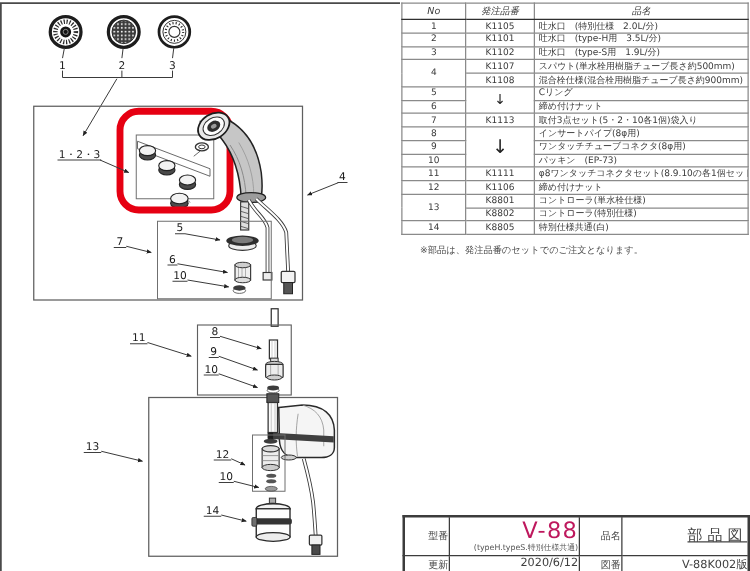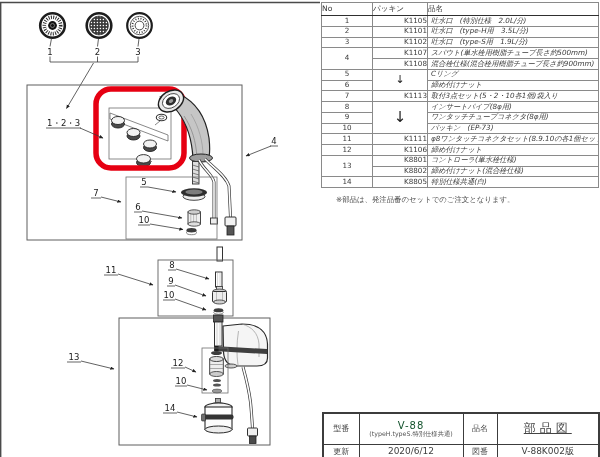--- a/index.html
+++ b/index.html
@@ -4,39 +4,39 @@
 <style>
   * { margin:0; padding:0; box-sizing:border-box; }
   body { font-family:"DejaVu Sans", sans-serif; background:#fff; }
   .page { position:relative; width:600px; height:457px; background:#fff; overflow:hidden; }
   .drawing-svg { position:absolute; left:0; top:0; }
   svg text { font-family:"DejaVu Sans", sans-serif; font-size:8.5px; fill:#1a1a1a; }
 
   
   .parts-table { position:absolute; left:321px; top:2px; width:277px; border-collapse:collapse; table-layout:fixed; }
   .parts-table td, .parts-table th { border:0.8px solid #8a8a8a; color:#3a3a3a; font-size:7.2px; line-height:1.15; overflow:hidden; white-space:nowrap; vertical-align:middle; }
-  .parts-table th { height:13px; font-weight:normal; text-align:left; font-size:7.6px; }
+  .parts-table th { height:13px; font-weight:normal; text-align:center; font-size:7.6px;font-style:italic; }
   .parts-table td { height:10.75px; }
   .parts-table { border:1.6px solid #2f2f2f; }
   .parts-table tr.g td { border-top:1.5px solid #2f2f2f; }
   .parts-table thead th { border-bottom:1.5px solid #2f2f2f; }
   td.c-no { text-align:center; }
-  td.c-code { text-align:right; }
-  td.c-name { padding-left:3px;font-style:italic; }
+  td.c-code { text-align:center; }
+  td.c-name { padding-left:3px; }
   td.arrow-cell { text-align:center; color:#222; }
   td.arrow-s { font-size:11px; }
   td.arrow-l { font-size:15px; }
 
   .order-note { position:absolute; left:336px; top:195px; width:275px; font-size:7.4px; color:#4a4a4a; white-space:nowrap; }
 
   
   .title-block { position:absolute; left:322px; top:412px; width:276px; border-collapse:collapse; table-layout:fixed; border:2px solid #3c3c3c; }
-  .title-block td { border:1.4px solid #3c3c3c; text-align:center; vertical-align:middle; color:#444; overflow:hidden;margin-left:40px; }
+  .title-block td { border:1.4px solid #3c3c3c; text-align:right; vertical-align:middle; color:#444; overflow:hidden;margin-left:40px; }
   .tb-label { font-size:8px; height:31px; }
-  .tb-model-val .big { font-size:10px; letter-spacing:1px; color:#14532d; display:block; line-height:1.15; }
+  .tb-model-val .big { font-size:18px; letter-spacing:1px; color:#be185d; display:block; line-height:1.15; }
   .tb-model-val .small { font-size:6.3px; display:block; line-height:1.1; color:#555; }
   .tb-name-val { font-size:12px; letter-spacing:4px; color:#3a3a3a;text-decoration:underline; }
   .tb-row2 td { height:15px; font-size:8px; }
   .tb-row2 .val { font-size:9px; color:#3f3f3f; }
 </style>
 </head>
 <body>
 
 <div class="page">
 
@@ -294,21 +294,21 @@
 
   <table class="parts-table">
     <colgroup>
         <col style="width:51px">
         <col style="width:55px">
         <col style="width:171px">
       </colgroup>
     <thead>
       <tr>
         <th>No</th>
-        <th>パッキン</th>
+        <th>発注品番</th>
         <th>品名</th>
       </tr>
     </thead>
     <tbody>
       <tr class="g">
         <td class="c-no">1</td>
         <td class="c-code">K1105</td>
         <td class="c-name">吐水口　(特別仕様　2.0L/分)</td>
       </tr>
       <tr class="g">
@@ -367,21 +367,21 @@
         <td class="c-code">K1106</td>
         <td class="c-name">締め付けナット</td>
       </tr>
       <tr class="g">
         <td class="c-no" rowspan="2">13</td>
         <td class="c-code">K8801</td>
         <td class="c-name">コントローラ(単水栓仕様)</td>
       </tr>
       <tr>
         <td class="c-code">K8802</td>
-        <td class="c-name">締め付けナット(混合栓仕様)</td>
+        <td class="c-name">コントローラ(特別仕様)</td>
       </tr>
       <tr class="g">
         <td class="c-no">14</td>
         <td class="c-code">K8805</td>
         <td class="c-name">特別仕様共通(白)</td>
       </tr>
     </tbody>
   </table>
 
   <div class="order-note">※部品は、発注品番のセットでのご注文となります。</div>

